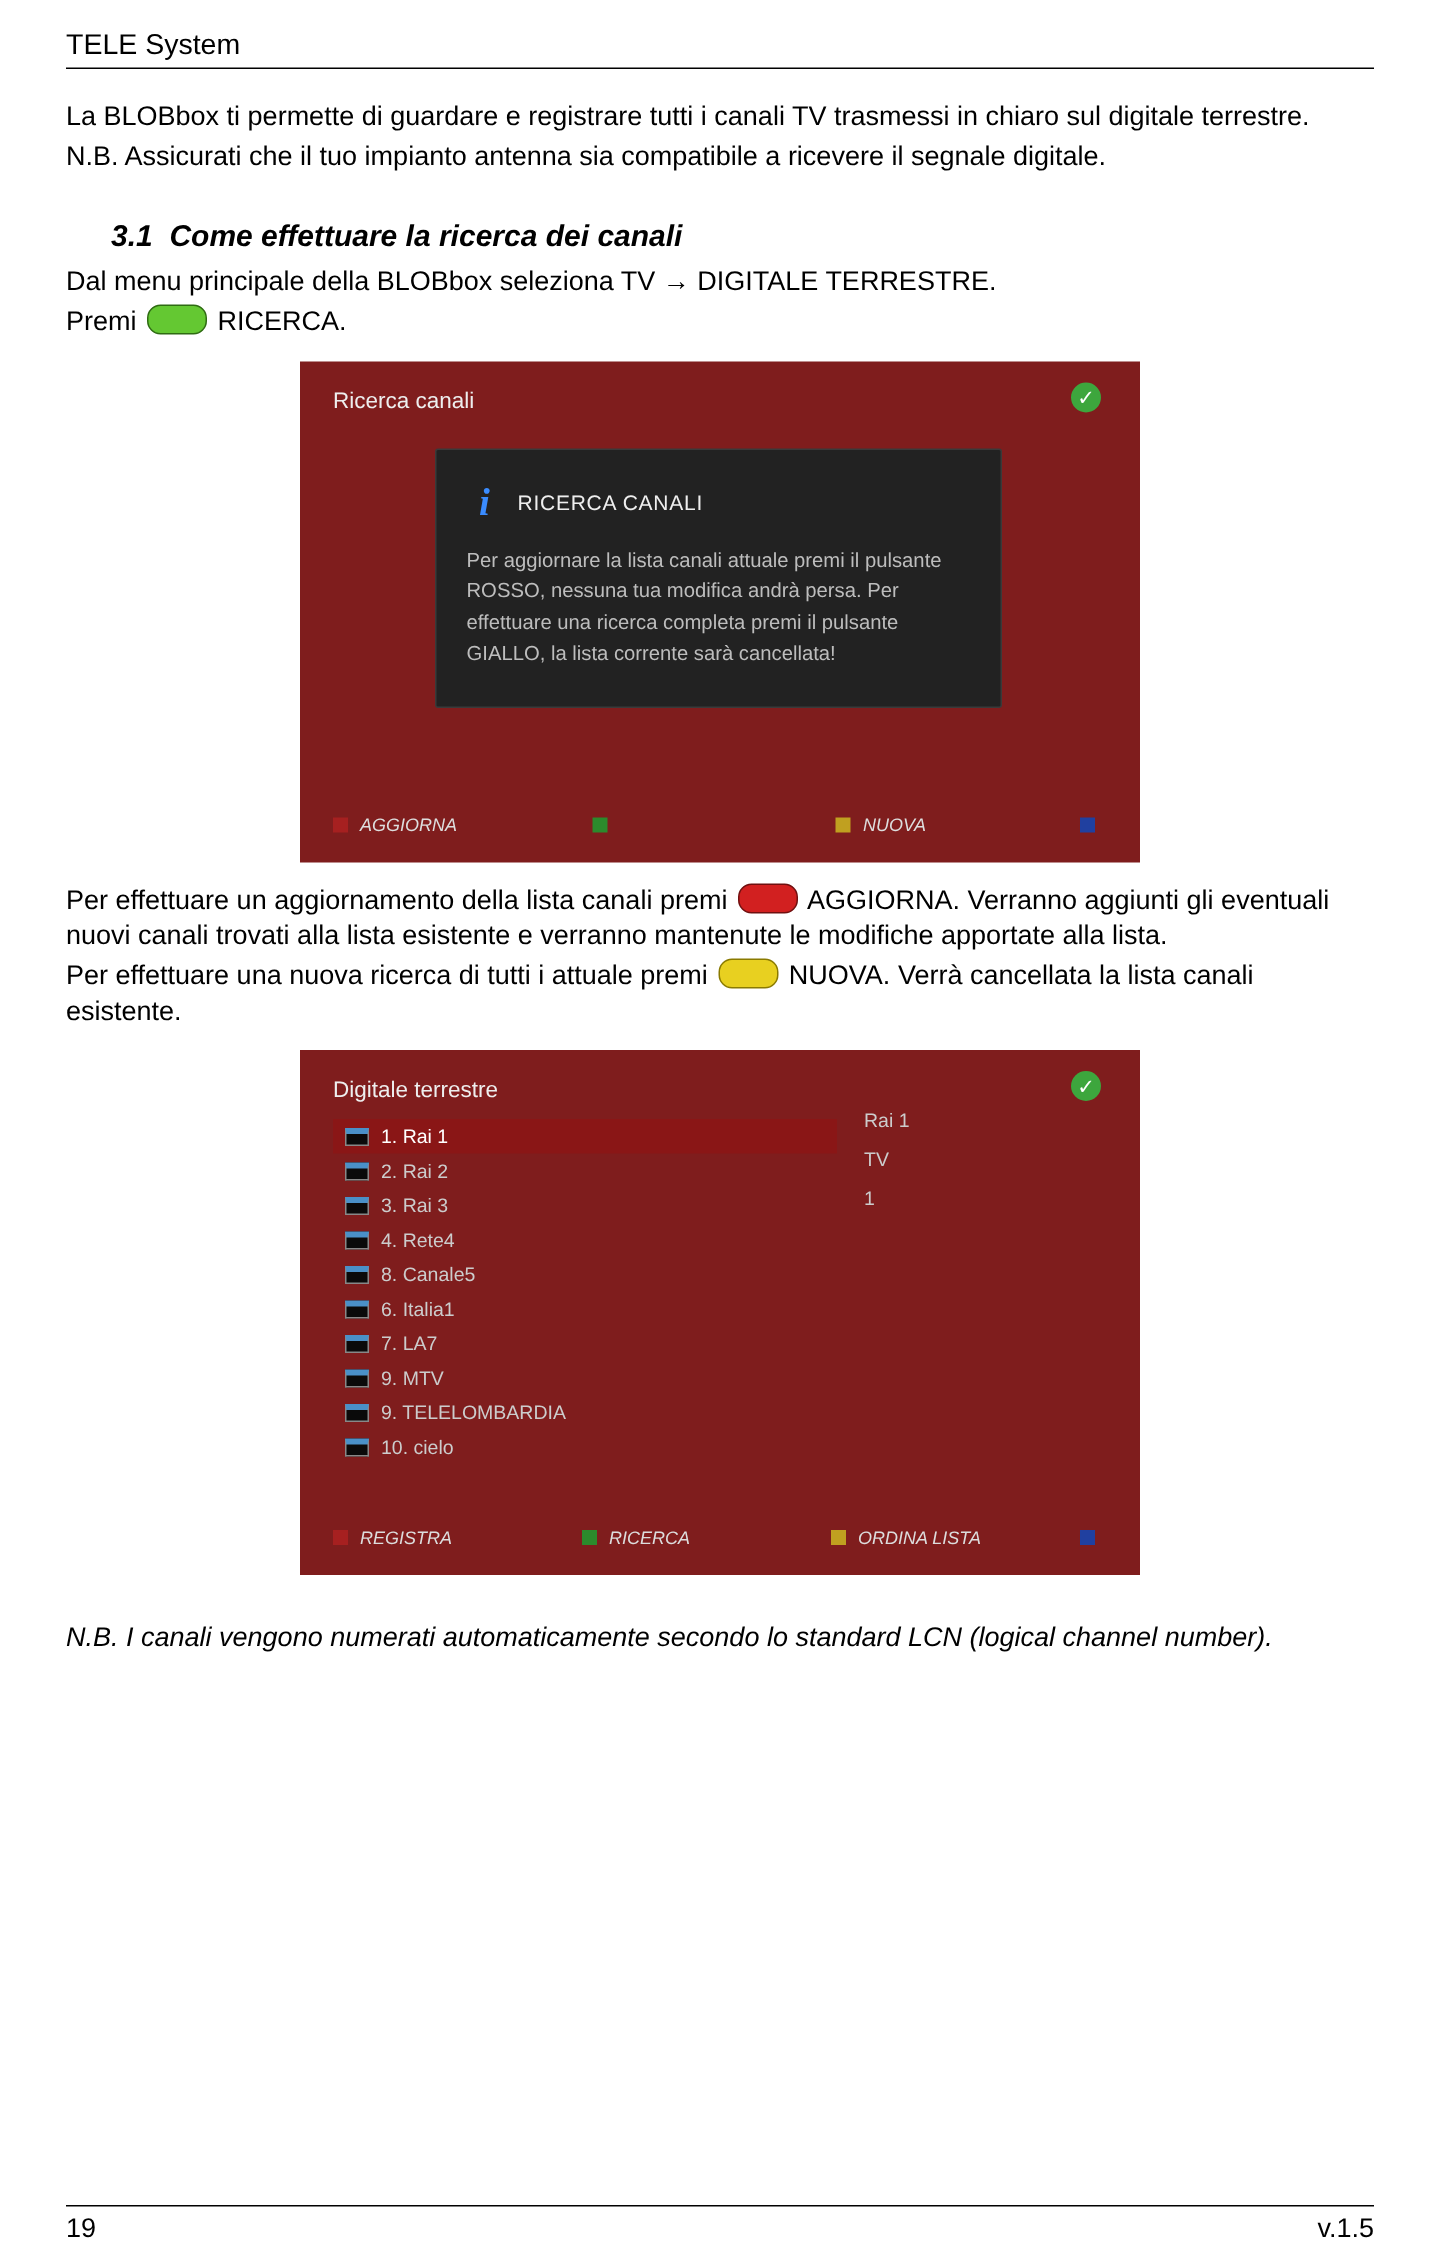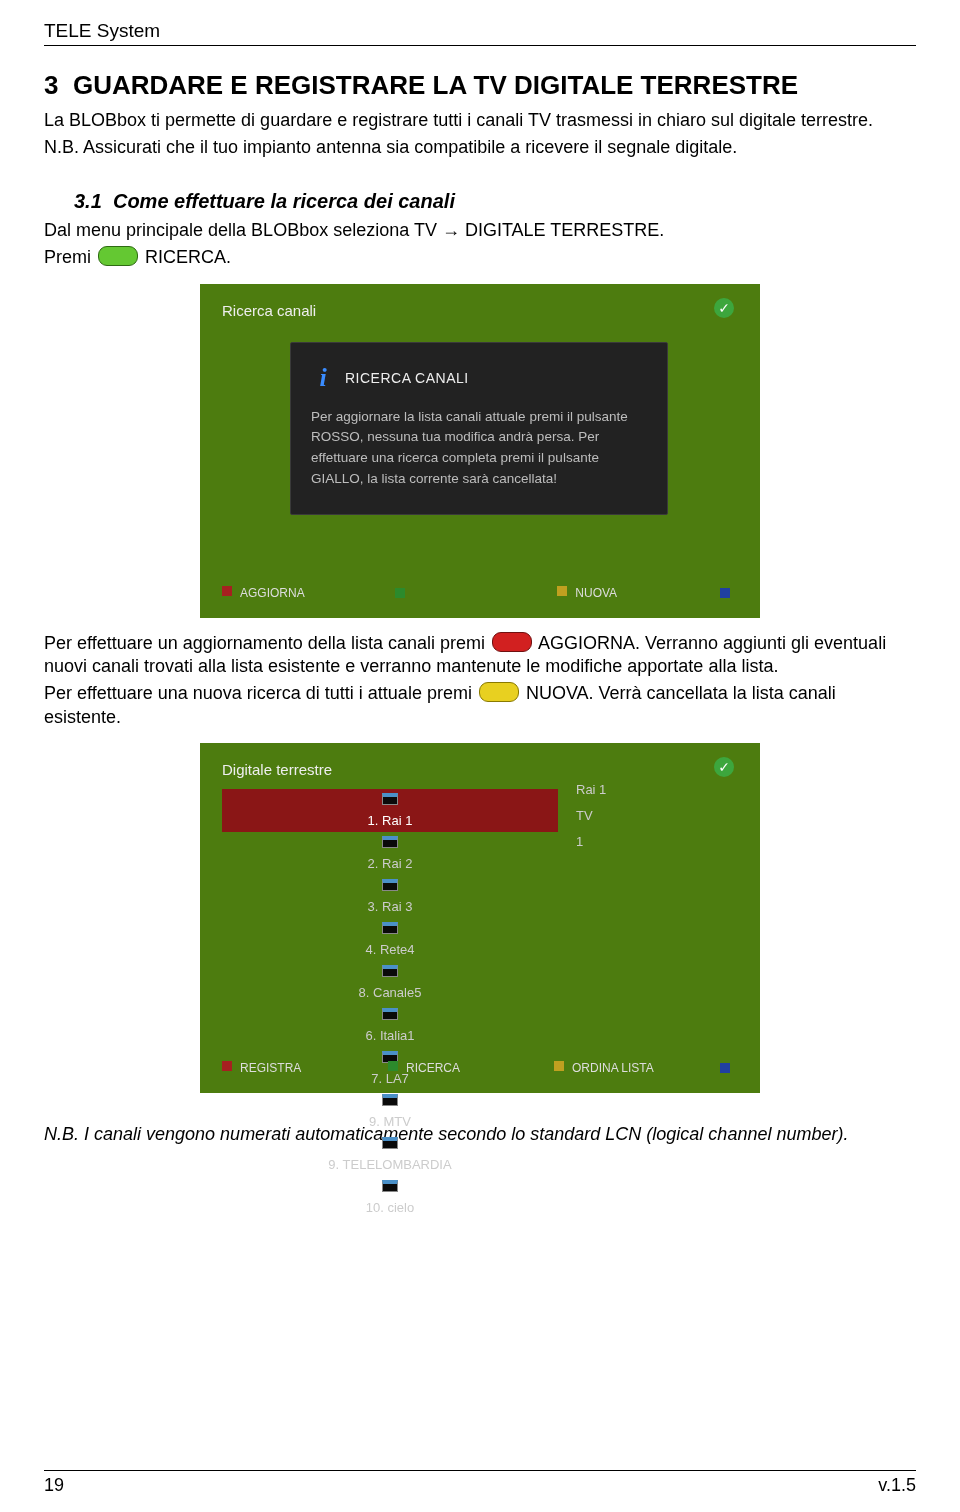--- a/index.html
+++ b/index.html
@@ -46,21 +46,21 @@
     border-radius: 9px;
     vertical-align: -3px;
     margin: 0 2px;
   }
   .green { background: #64c832; border: 1px solid #2e6b12; }
   .red   { background: #d22020; border: 1px solid #701010; }
   .yellow{ background: #e8d020; border: 1px solid #8a7a00; }
   .shot {
     display: block;
     margin: 12px auto;
-    background: #4d7c0f;
+    background: #7f1d1d;
     color: #ccc;
     font-family: Arial, sans-serif;
   }
   .shot1 { width: 560px; height: 334px; position: relative; }
   .shot2 { width: 560px; height: 350px; position: relative; }
   .shot-title {
     position: absolute;
     top: 18px; left: 22px;
     font-size: 15px;
     color: #eee;
@@ -100,40 +100,39 @@
   .panel-text { color: #bdbdbd; font-size: 13.5px; line-height: 1.55; }
   .shot-legend {
     position: absolute;
     bottom: 18px; left: 22px; right: 22px;
     display: flex;
     gap: 90px;
     font-size: 12px;
     color: #ddd;
     align-items: center;
   }
-  .legend-item { display: flex; align-items: flex-start; gap: 8px; flex: 1; }
+  .legend-item { display: flex; align-items: center; gap: 8px; flex: 1; font-style: italic; }
   .legend-dot {
     width: 10px; height: 10px;
   }
   .dot-red    { background: #a62020; }
   .dot-green  { background: #2c8a2c; }
   .dot-yellow { background: #c0a020; }
   .dot-blue   { background: #2040a0; }
   .shot2 .list-area {
     position: absolute;
     top: 46px; left: 22px;
     width: 336px;
     font-size: 13px;
   }
   .chan-row {
     display: flex; align-items: center;
     gap: 8px;
     padding: 4px 8px;
     color: #ccc;
-    flex-direction: column;
   }
   .chan-row.selected {
     background: #8a1616;
     color: #fff;
   }
   .tv-ico {
     width: 16px; height: 12px;
     border: 1px solid #888;
     border-top: 4px solid #4a90c8;
     background: #0a0a0a;
@@ -162,23 +161,20 @@
   }
 </style>
 </head>
 <body>
 
 <div class="page">
   <div class="header">
     <span>TELE System</span>
   </div>
 
-  <h1 class="title">
-    <span>3</span>&nbsp;&nbsp;<span>GUARDARE E REGISTRARE LA TV DIGITALE TERRESTRE</span>
-  </h1>
 
   <p>La BLOBbox ti permette di guardare e registrare tutti i canali TV trasmessi in chiaro sul digitale terrestre.</p>
   <p>N.B. Assicurati che il tuo impianto antenna sia compatibile a ricevere il segnale digitale.</p>
 
   <div class="subtitle">
     <span>3.1</span>&nbsp;&nbsp;<span>Come effettuare la ricerca dei canali</span>
   </div>
 
   <p>Dal menu principale della BLOBbox seleziona TV → DIGITALE TERRESTRE.</p>
   <p>

